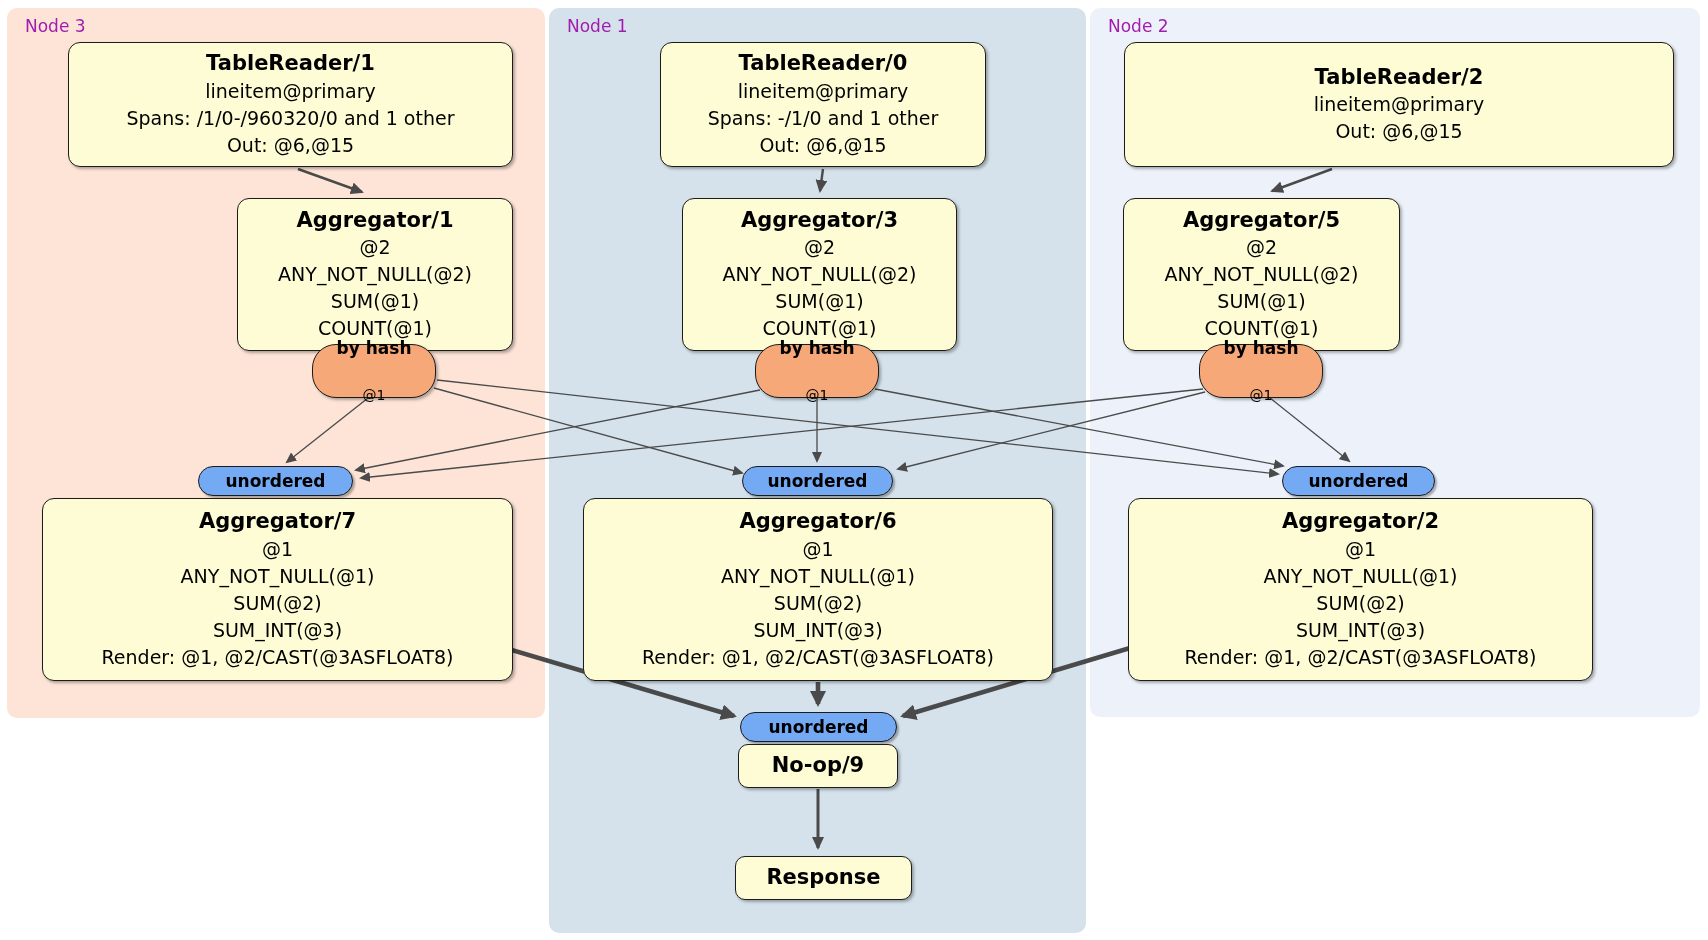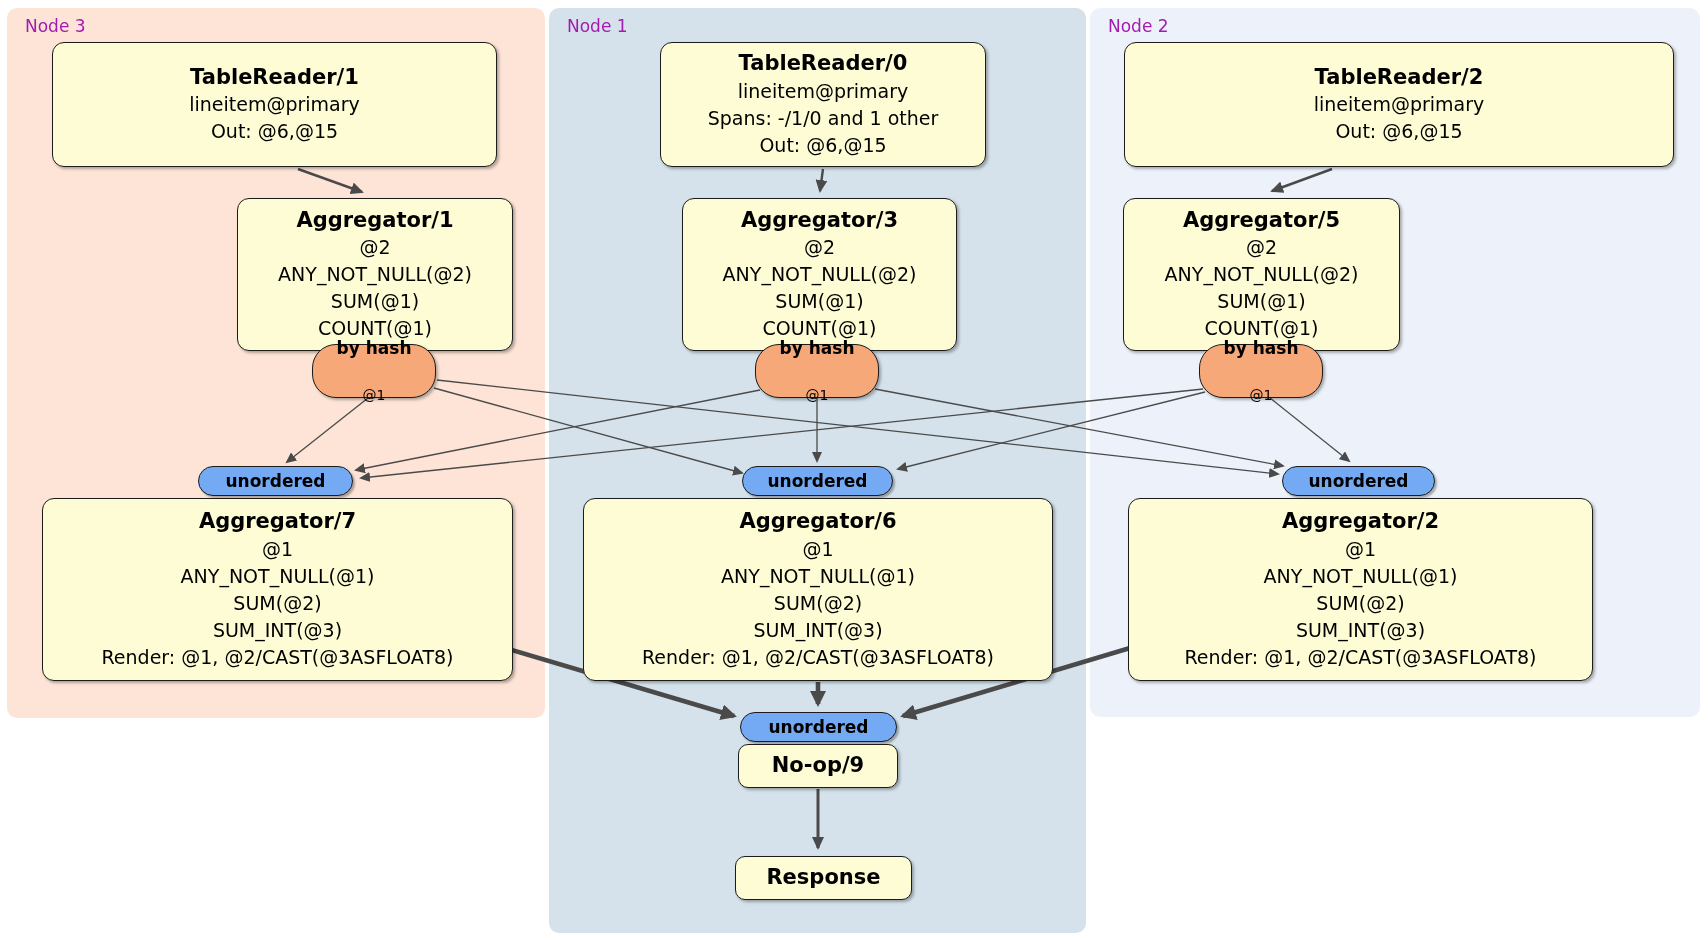--- a/index.html
+++ b/index.html
@@ -137,23 +137,24 @@
     </g>
 
     <g>
       <path class="edge-thick" d="M 505 648 L 734 716" marker-end="url(#arrBig)"></path>
       <path class="edge-thick" d="M 818 682 L 818 704" marker-end="url(#arrBig)"></path>
       <path class="edge-thick" d="M 1130 648 L 903 716" marker-end="url(#arrBig)"></path>
       <path class="edge-mid" d="M 818 789 L 818 848" marker-end="url(#arrMed)"></path>
     </g>
   </svg>
 
-  <div class="proc" style="left:52px;top:42px;width:445px;height:125px;">
+  <div class="proc" style="left:68px;top:42px;width:445px;height:125px;">
     <div class="proc-title">TableReader/1</div>
     <div class="proc-line">lineitem@primary</div>
+    <div class="proc-line">Spans: /1/0-/960320/0 and 1 other</div>
     <div class="proc-line">Out: @6,@15</div>
   </div>
   <div class="proc" style="left:237px;top:198px;width:276px;height:153px;">
     <div class="proc-title">Aggregator/1</div>
     <div class="proc-line">@2</div>
     <div class="proc-line">ANY_NOT_NULL(@2)</div>
     <div class="proc-line">SUM(@1)</div>
     <div class="proc-line">COUNT(@1)</div>
   </div>
 

